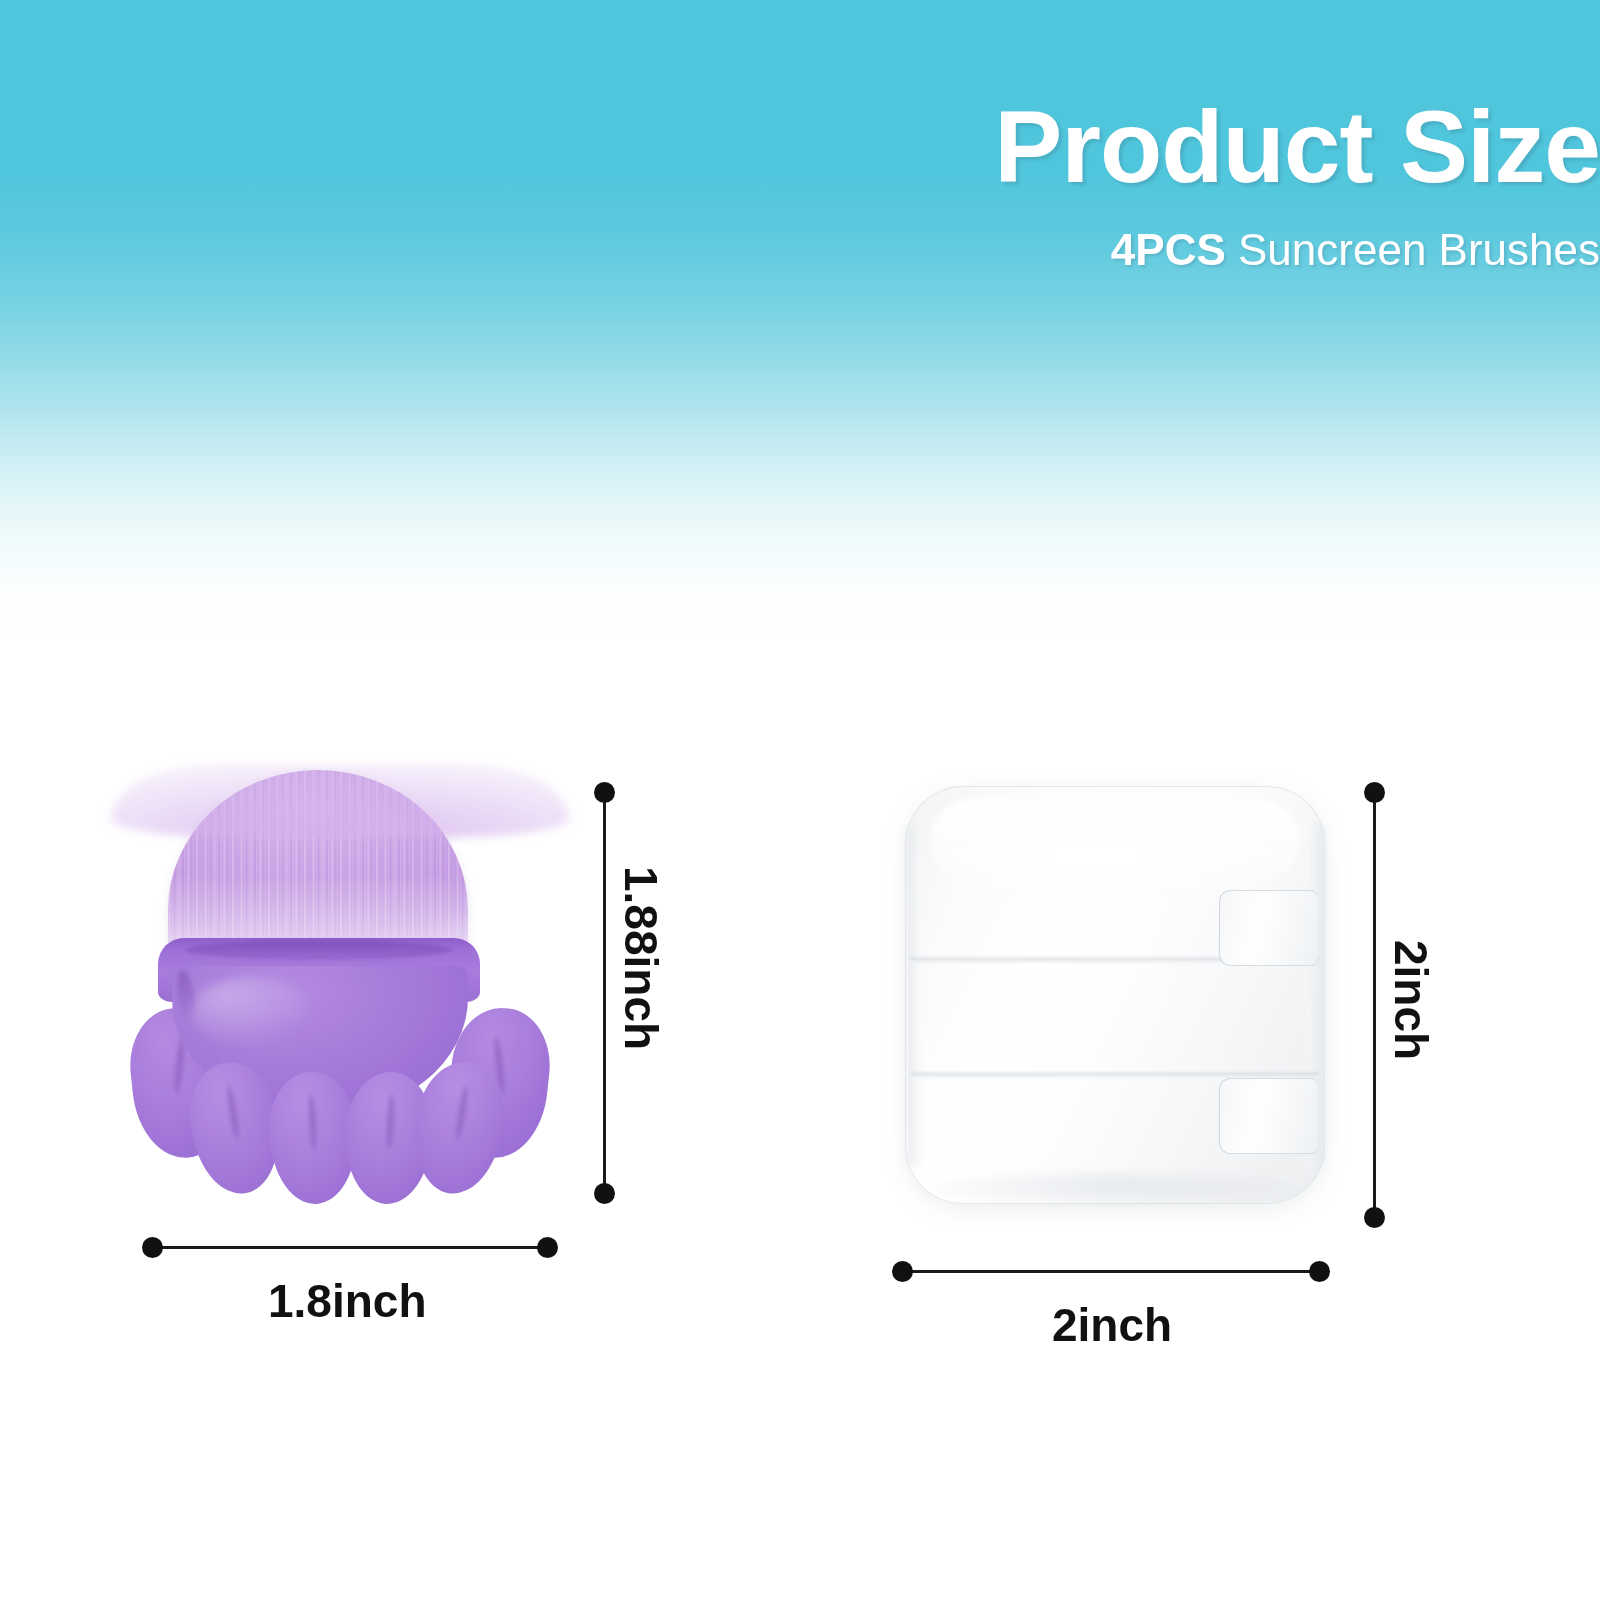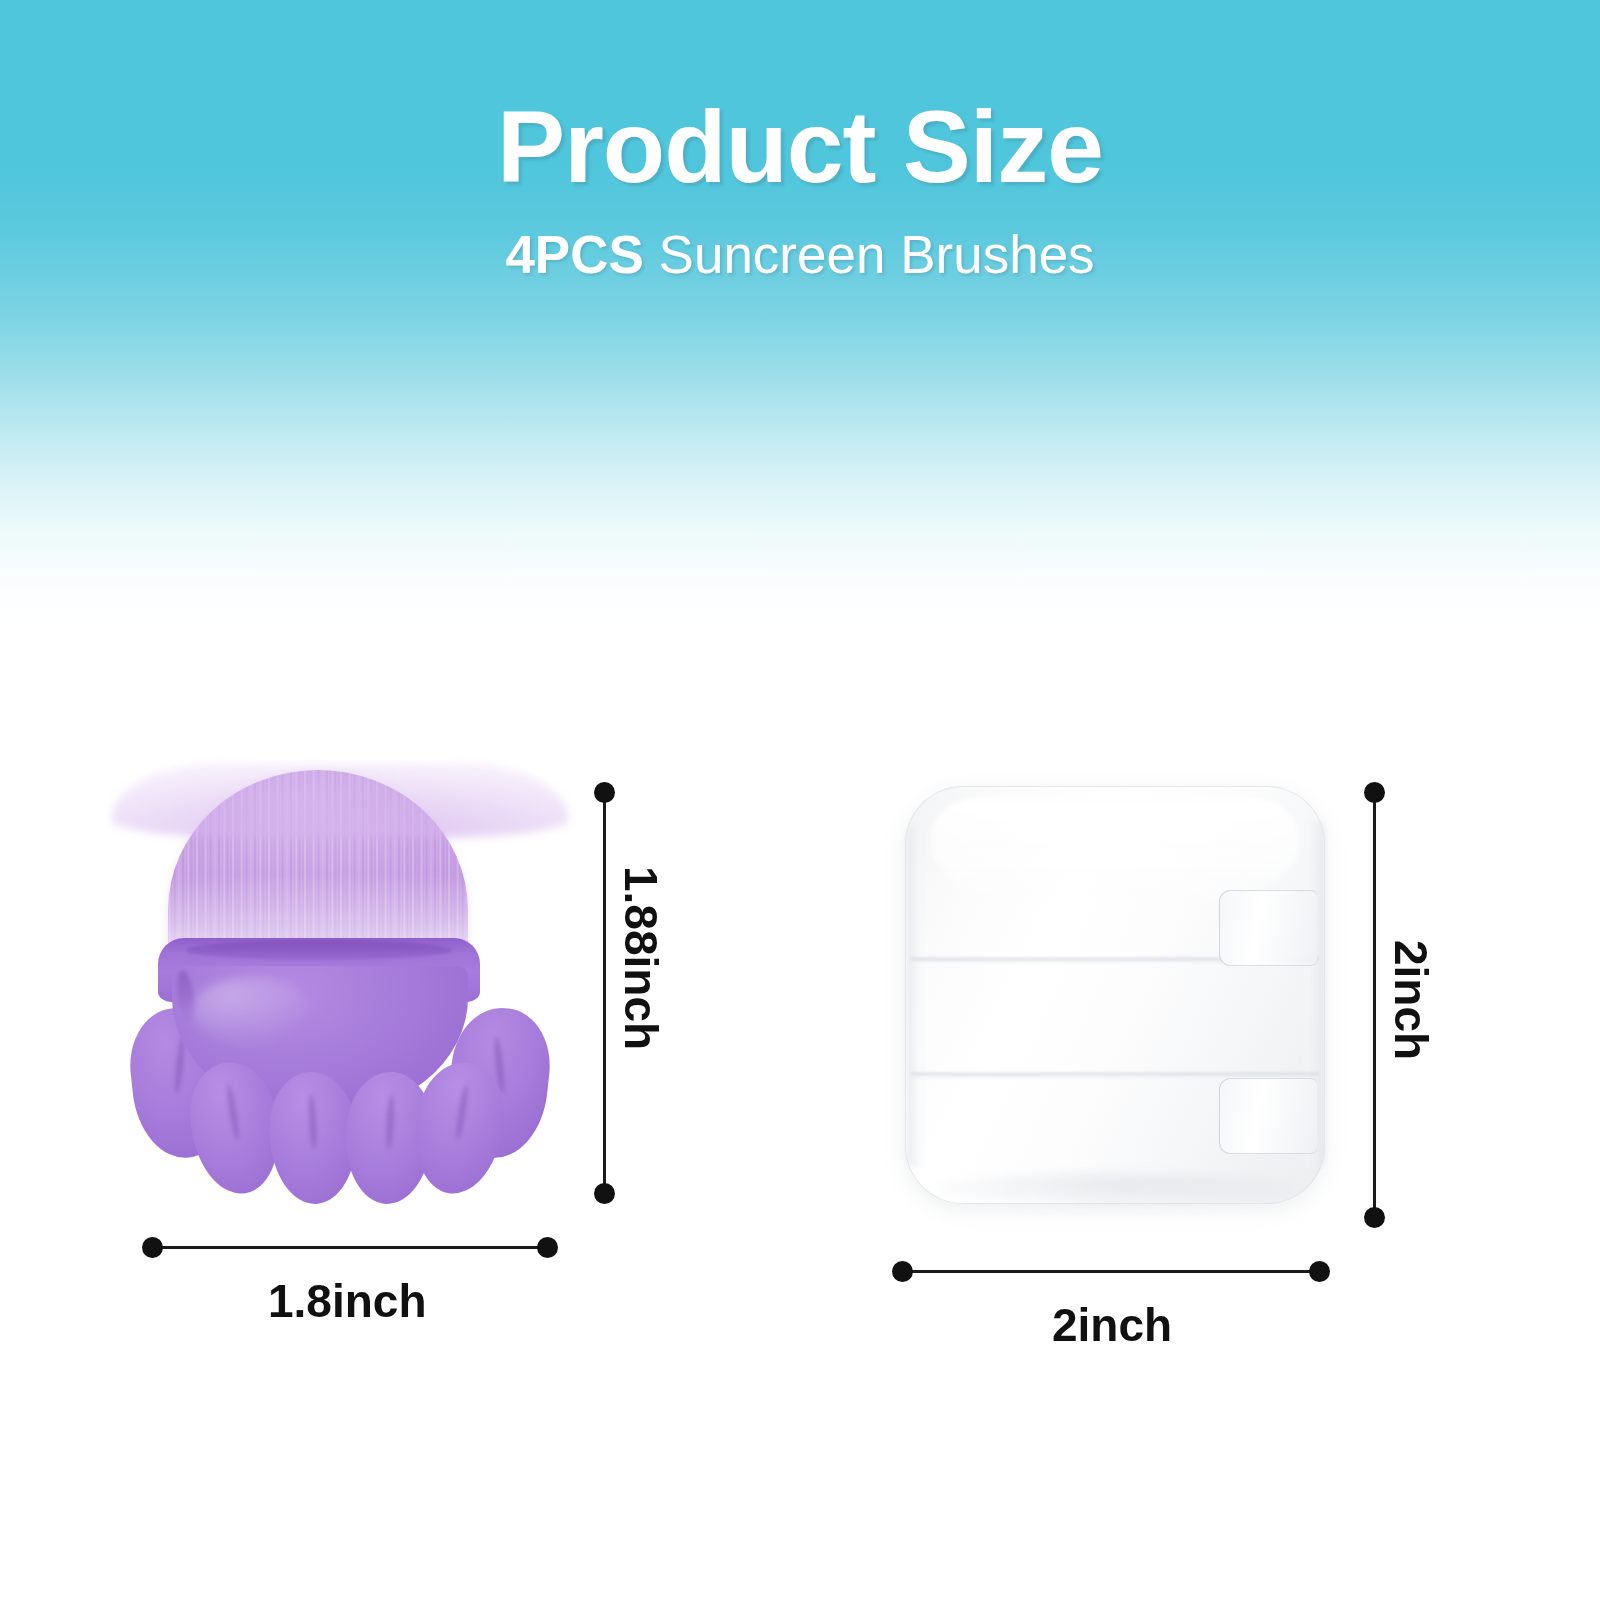--- a/index.html
+++ b/index.html
@@ -36,35 +36,35 @@
         #fdfeff 93%,
         #ffffff 100%);
   }
 
   
   #header {
     position: absolute;
     left: 0;
     top: 96px;
     width: 1600px;
-    text-align: center;
+    text-align: right;
     pointer-events: none;
   }
   #title {
     font-size: 102px;
     font-weight: bold;
     color: #ffffff;
     letter-spacing: -1px;
     line-height: 1.0;
     text-shadow: 3px 3px 3px rgba(60,120,140,0.28);
     white-space: nowrap;
   }
   #subtitle {
     margin-top: 30px;
-    font-size: 53px;
+    font-size: 44px;
     color: #ffffff;
     line-height: 1.0;
     text-shadow: 2px 2px 3px rgba(60,120,140,0.28);
     white-space: nowrap;
   }
   #subtitle .bold {
     font-weight: bold;
   }
 
   

